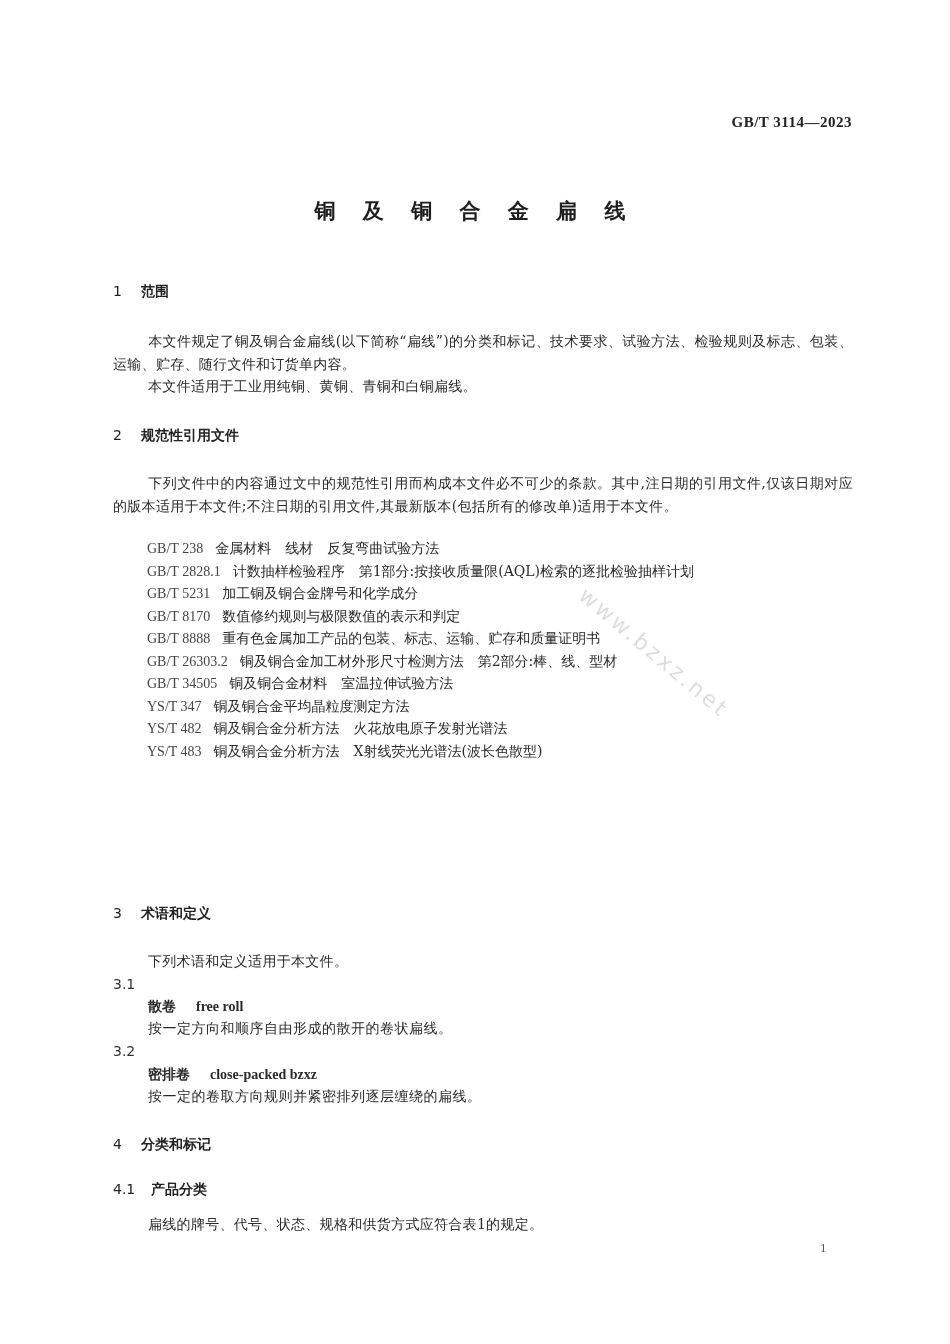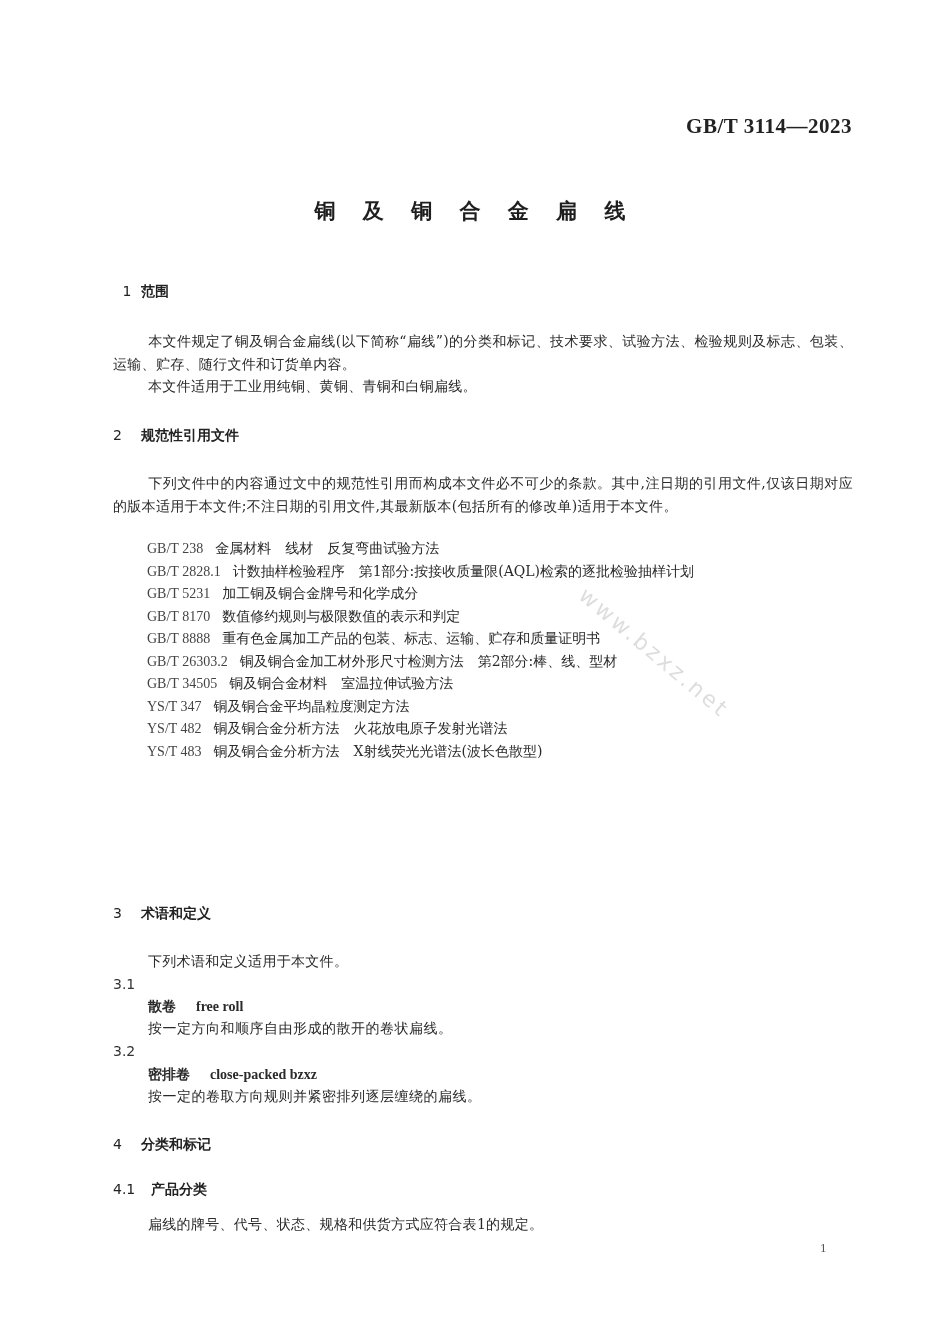--- a/index.html
+++ b/index.html
@@ -3,21 +3,21 @@
 <meta charset="utf-8">
 <style>
   html, body { margin: 0; padding: 0; background: #ffffff; }
   body {
     width: 950px; height: 1344px; position: relative; overflow: hidden;
     font-family: "DejaVu Serif", "Liberation Serif", serif;
     color: #2a2a2a;
   }
   .std-code {
     position: absolute; top: 114px; right: 98px;
-    font-family: "Liberation Serif", serif; font-size: 21px; font-weight: bold;
+    font-family: "Liberation Serif", serif; font-size: 15px; font-weight: bold;
     letter-spacing: 0.5px; color: #222;
   }
   .doc-title {
     position: absolute; top: 197px; left: 0; width: 950px; text-align: center;
     font-family: "DejaVu Sans", sans-serif; font-size: 21px; letter-spacing: 10px;
     color: #1e1e1e; font-weight: bold;
   }
   .heading {
     position: absolute; left: 113px;
     font-family: "DejaVu Sans", sans-serif; font-size: 14px; font-weight: bold; color: #222;
@@ -49,21 +49,21 @@
     font-family: "DejaVu Sans", sans-serif; font-size: 22px; color: rgba(120,120,120,0.25);
     letter-spacing: 3px;
   }
 </style>
 </head>
 <body>
 
 <div class="std-code">GB/T 3114—2023</div>
 <div class="doc-title">铜 及 铜 合 金 扁 线</div>
 
-<div class="heading" style="top:283px;text-align:center;">
+<div class="heading" style="top:283px;">
   <span class="num">1</span><span>范围</span>
 </div>
 <div class="para" style="top:330px;">
   <span class="indent"></span><span>本文件规定了铜及铜合金扁线(以下简称“扁线”)的分类和标记、技术要求、试验方法、检验规则及标志、包装、运输、贮存、随行文件和订货单内容。</span>
 </div>
 <div class="para" style="top:375px;">
   <span class="indent"></span><span>本文件适用于工业用纯铜、黄铜、青铜和白铜扁线。</span>
 </div>
 
 <div class="heading" style="top:427px;">

